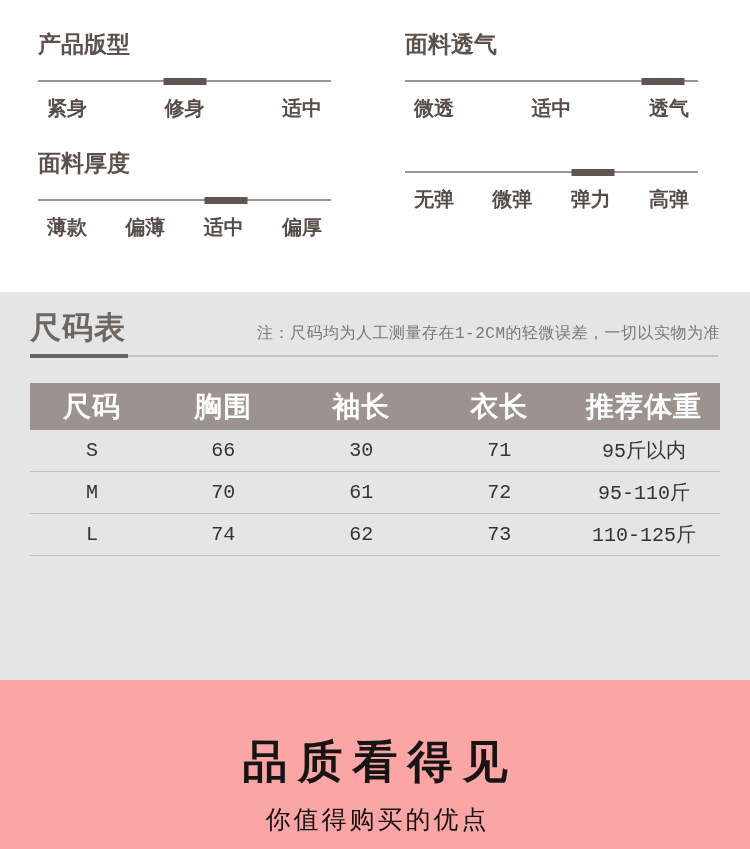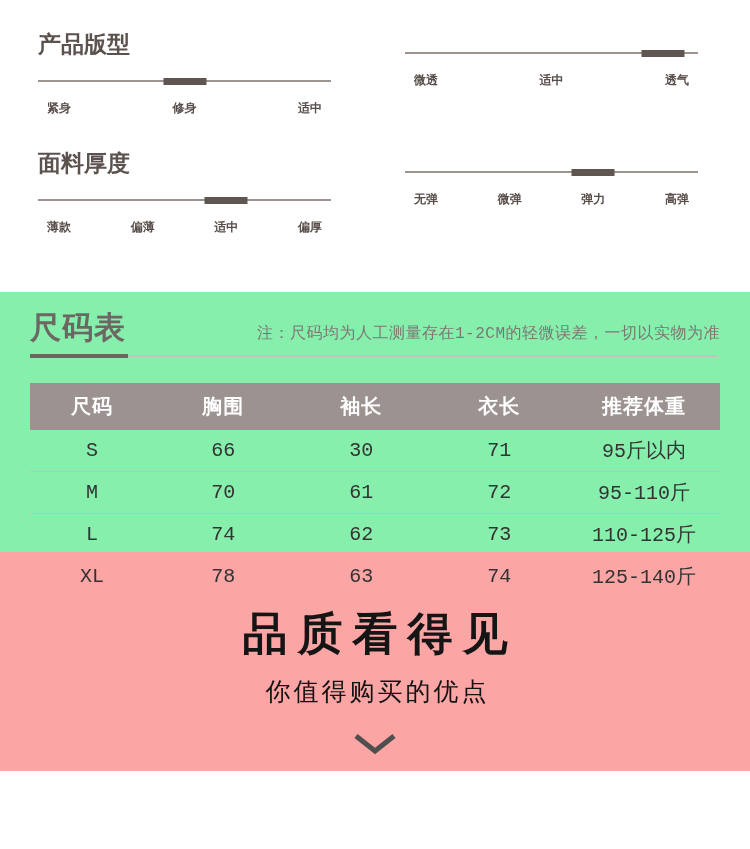--- a/index.html
+++ b/index.html
@@ -9,36 +9,36 @@
   }
 
   
   .attr-section{box-sizing:border-box;height:276px;padding:16px 52px 0 38px;}
   .attr-grid{display:grid;grid-template-columns:1fr 1fr;column-gap:74px;row-gap:29px;}
   .attr-title{font-size:23px;font-weight:bold;color:#5b514d;line-height:28px;}
   .slider{position:relative;height:7px;margin-top:18px;}
   .slider .track{position:absolute;left:0;right:0;top:2px;height:2px;background:#9d938f;}
   .slider .mark{position:absolute;top:0;width:43px;height:7px;background:#5f5551;transform:translateX(-50%);}
   .opts{display:flex;justify-content:space-between;margin-top:12px;padding:0 9px;}
-  .opts span{font-size:12px;font-weight:600;color:#574d49;line-height:25px;}
+  .opts span{font-size:20px;font-weight:600;color:#574d49;line-height:25px;}
 
   
-  .size-section{box-sizing:border-box;height:260px;background:#86efac;padding:19px 30px 0 30px;}
+  .size-section{box-sizing:border-box;height:388px;background:#e5e5e5;padding:19px 30px 0 30px;}
   .size-head{display:flex;justify-content:space-between;align-items:flex-end;}
   .size-title{font-size:31px;font-weight:bold;color:#6d6663;line-height:38px;letter-spacing:1px;}
   .size-note{font-size:16px;color:#7d7774;padding-bottom:5px;letter-spacing:0.5px;}
   .size-underline{position:relative;height:4px;margin-top:5px;}
   .size-underline .thin{position:absolute;left:0;right:2px;top:1px;height:2px;background:#c6c2c0;}
   .size-underline .dark{position:absolute;left:0;top:0;width:98px;height:4px;background:#6d6562;}
   table.size-table{width:100%;border-collapse:collapse;margin-top:25px;table-layout:fixed;}
   table.size-table col.c0{width:18%;} table.size-table col.c1{width:20%;}
   table.size-table col.c2{width:20%;} table.size-table col.c3{width:20%;}
   table.size-table col.c4{width:22%;}
   table.size-table th{
-    background:#9c9391;color:#ffffff;font-size:20px;font-weight:600;
+    background:#9c9391;color:#ffffff;font-size:28px;font-weight:600;
     height:45px;text-align:center;letter-spacing:1px;
   }
   table.size-table td{
     height:39px;text-align:center;font-size:20px;color:#333333;
     border-bottom:1px solid #c2bfbd;background:transparent;font-weight:400;
   }
 
   
   .quality{box-sizing:border-box;height:219px;background:#fca5a5;text-align:center;padding-top:61px;}
   .quality-headline{font-size:45px;font-weight:600;color:#151515;letter-spacing:10px;padding-left:10px;line-height:50px;}
@@ -60,20 +60,21 @@
           <span class="mark" style="left: 50%;"></span>
         </div>
         <div class="opts">
           <span>紧身</span>
           <span>修身</span>
           <span>适中</span>
         </div>
       </div>
 
       <div class="attr-cell">
+        <div class="attr-title">面料透气</div>
         <div class="slider">
           <span class="track"></span>
           <span class="mark" style="left: 88%;"></span>
         </div>
         <div class="opts">
           <span>微透</span>
           <span>适中</span>
           <span>透气</span>
         </div>
       </div>
@@ -150,27 +151,20 @@
           <td>72</td>
           <td>95-110斤</td>
         </tr>
         <tr>
           <td>L</td>
           <td>74</td>
           <td>62</td>
           <td>73</td>
           <td>110-125斤</td>
         </tr>
-        <tr>
-          <td>XL</td>
-          <td>78</td>
-          <td>63</td>
-          <td>74</td>
-          <td>125-140斤</td>
-        </tr>
       </tbody>
     </table>
   </div>
 
   <div class="quality">
     <div class="quality-headline">品质看得见</div>
     <div class="quality-subtitle">你值得购买的优点</div>
     <div class="chevron-wrap">
       <svg width="44" height="22" viewBox="0 0 44 22">
         <polyline points="3,3 22,18 41,3" fill="none" stroke="#4f4f4f" stroke-width="5"></polyline>

